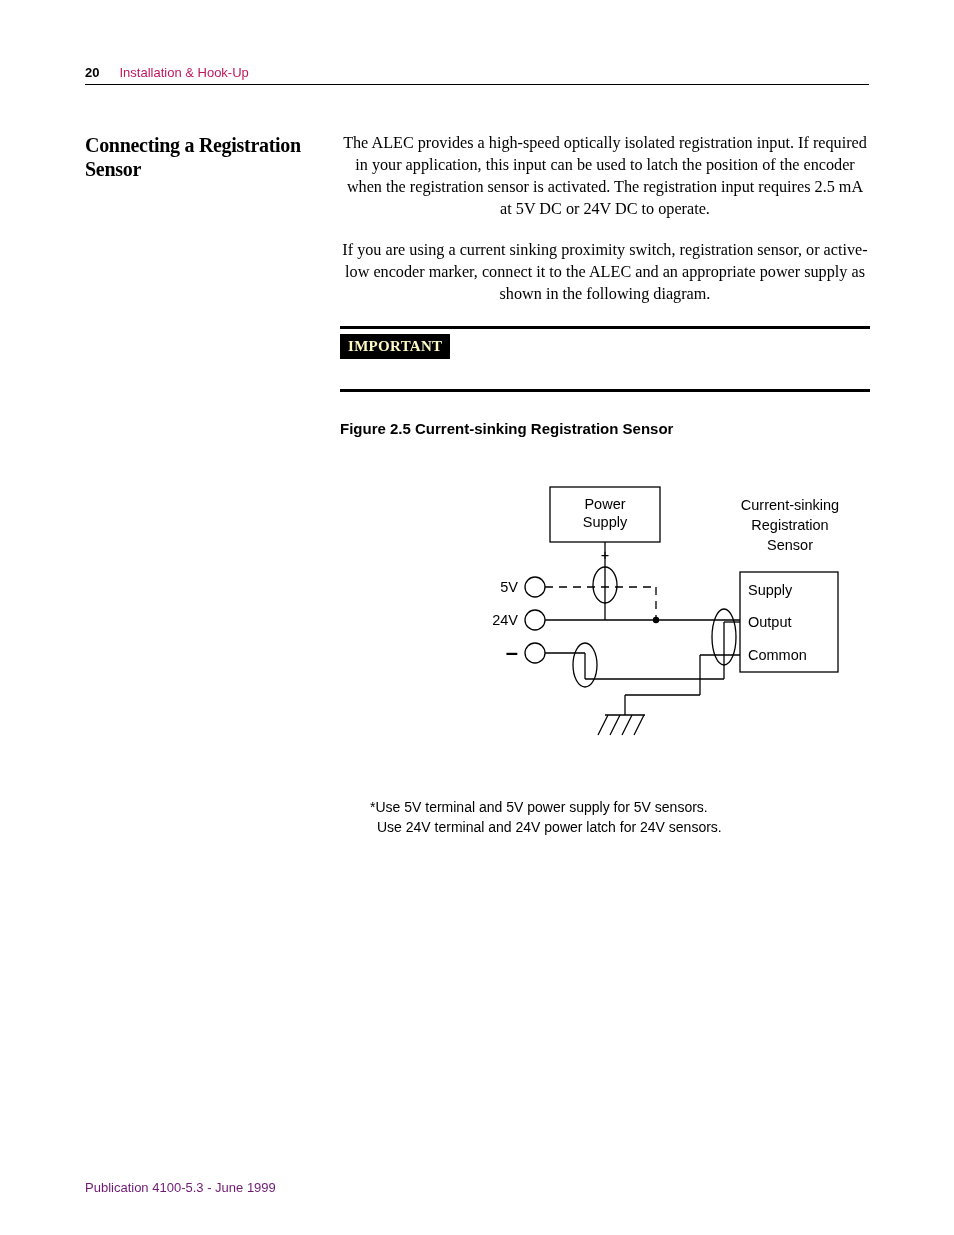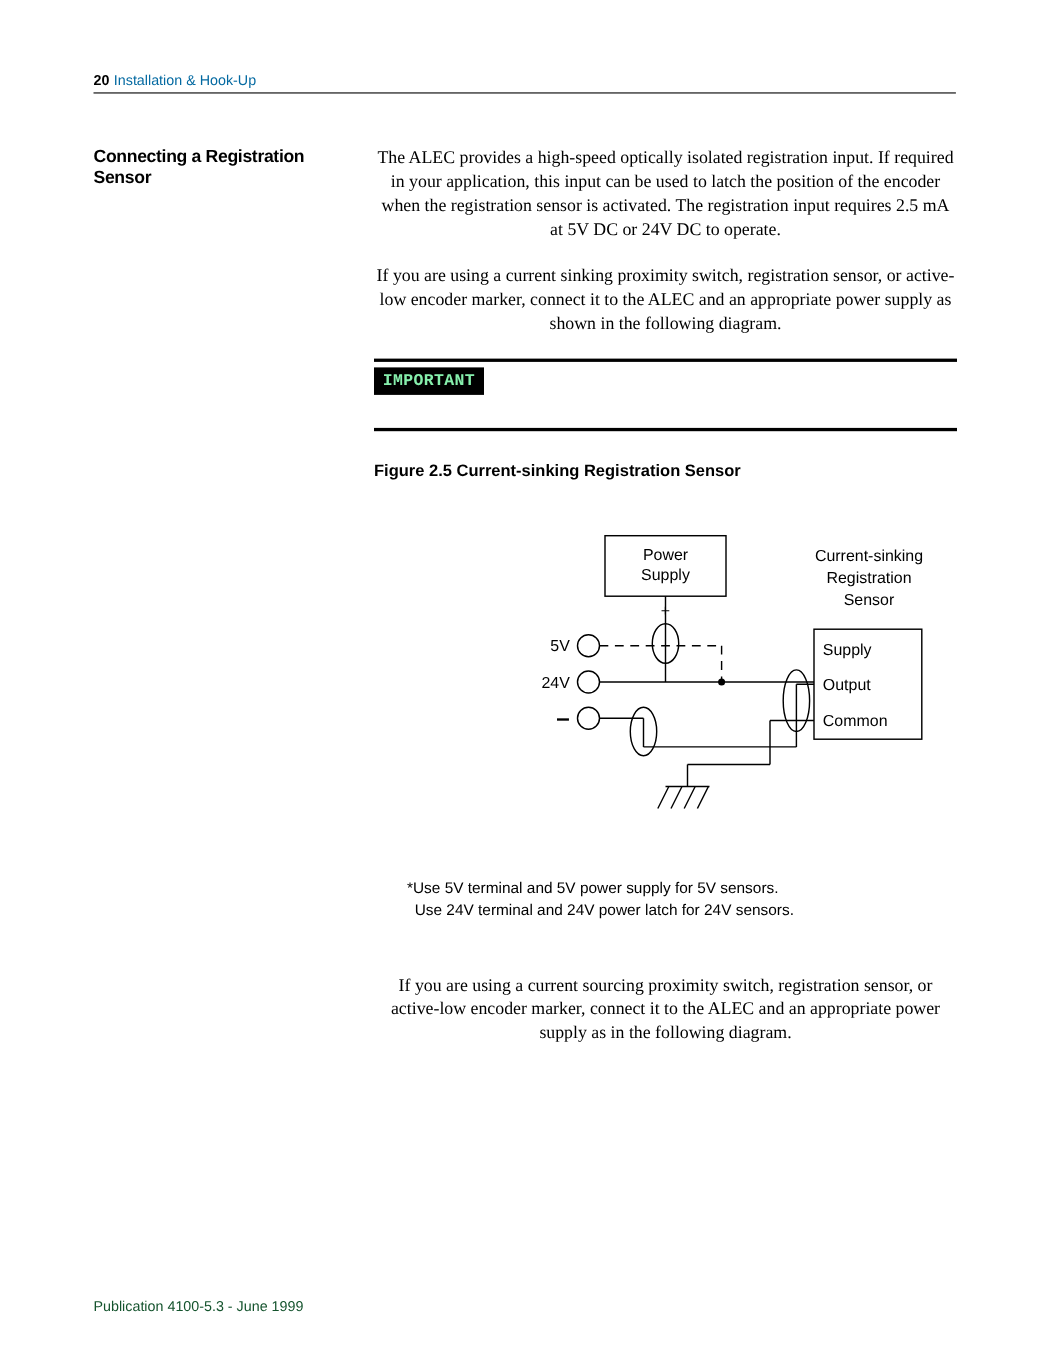--- a/index.html
+++ b/index.html
@@ -19,37 +19,37 @@
     border-bottom: 1.5px solid #000;
     padding-bottom: 4px;
     margin-bottom: 48px;
     display: flex;
     align-items: baseline;
     font-family: Arial, Helvetica, sans-serif;
     font-size: 13px;
   }
   .pgnum {
     font-weight: bold;
-    margin-right: 4px;
+    margin-right: 20px;
   }
   .chapter {
-    color: #0369a1;
+    color: #be185d;
   }
   .content-row {
     display: flex;
     gap: 20px;
   }
   .left-col {
     width: 235px;
     flex-shrink: 0;
   }
   .section-heading {
-    font-family: Liberation Sans, sans-serif;
-    font-weight: bold;
-    font-size: 16px;
+    font-family: Liberation Serif, serif;
+    font-weight: bold;
+    font-size: 20px;
     line-height: 1.2;
     letter-spacing: -0.3px;
   }
   .right-col {
     flex: 1;
   }
   .body-text {
     font-size: 16.2px;
     line-height: 1.35;
     margin-bottom: 20px;
@@ -57,22 +57,22 @@
   }
   .rule-bar {
     border-top: 3px solid #000;
     border-bottom: 3px solid #000;
     padding: 5px 0 30px 0;
     margin-bottom: 28px;
   }
   .important-tag {
     display: inline-block;
     background: #000;
-    color: #86efac;
-    font-family: Liberation Mono, monospace;
+    color: #fef9c3;
+    font-family: Liberation Serif, serif;
     font-weight: bold;
     font-size: 15px;
     padding: 4px 8px;
     letter-spacing: 0.3px;
   }
   .fig-caption {
     font-family: Arial, Helvetica, sans-serif;
     font-weight: bold;
     font-size: 15px;
     margin-bottom: 40px;
@@ -88,21 +88,21 @@
     line-height: 1.45;
     margin-left: 30px;
     margin-bottom: 48px;
   }
   .footer {
     position: absolute;
     bottom: 40px;
     left: 85px;
     font-family: Arial, Helvetica, sans-serif;
     font-size: 13px;
-    color: #14532d;
+    color: #701a75;
   }
   svg { display:block; }
   .svg-label { font-family: Arial, Helvetica, sans-serif; font-size: 14.5px; }
 </style>
 </head>
 <body>
 
 <div class="page">
 
   <div class="header-line">
@@ -184,19 +184,18 @@
           <line x1="292" y1="238" x2="282" y2="258" stroke="#000" stroke-width="1.3"></line>
           <line x1="304" y1="238" x2="294" y2="258" stroke="#000" stroke-width="1.3"></line>
         </svg>
       </div>
 
       <div class="notes">
         <div>*Use 5V terminal and 5V power supply for 5V sensors.</div>
         <div style="margin-left:7px">Use 24V terminal and 24V power latch for 24V sensors.</div>
       </div>
 
-      <p class="body-text">If you are using a current sourcing proximity switch, registration sensor, or active-low encoder marker, connect it to the ALEC and an appropriate power supply as in the following diagram.</p>
 
     </div>
   </div>
 
   <div class="footer">Publication 4100-5.3 - June 1999</div>
 </div>
 
 </body></html>

